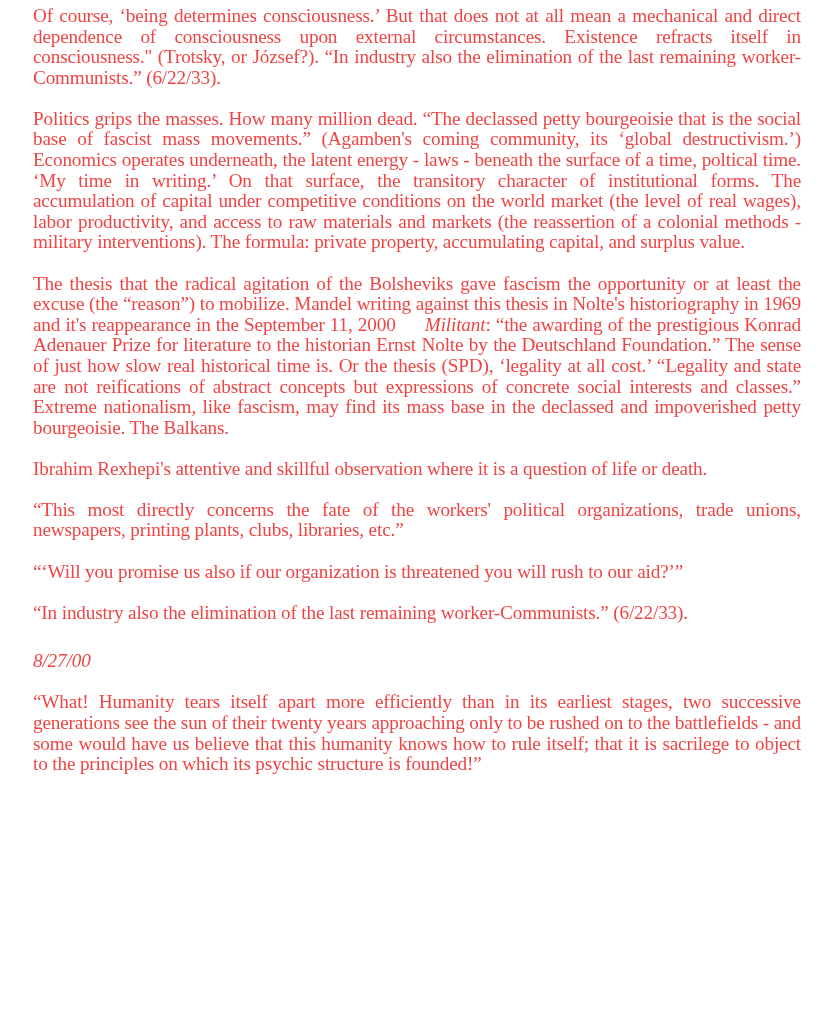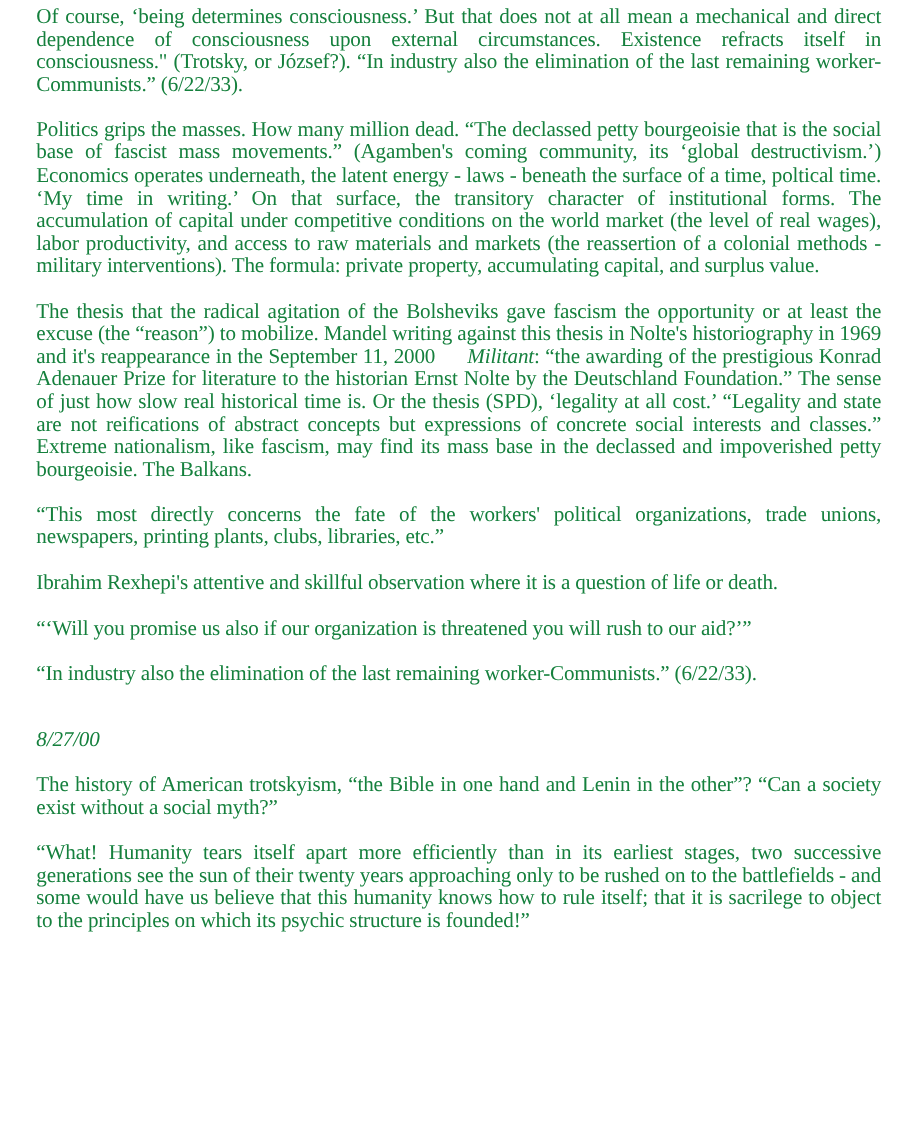--- a/index.html
+++ b/index.html
@@ -14,55 +14,54 @@
       position: relative;
     }
     .page {
       position: absolute;
       left: 33px;
       top: 6px;
       width: 768px;
       font-family: "Liberation Serif", "DejaVu Serif", serif;
       font-size: 19.2px;
       line-height: 20.6px;
-      color: #15803d;
+      color: #ef4444;
       letter-spacing: -0.15px;
     }
     .para {
       margin: 0 0 20.5px 0;
       text-align: justify;
       text-align-last: left;
     }
     .para.date {
       font-style: italic;
-      margin-top: 40px;
+      margin-top: 28px;
     }
     .para em {
       font-style: italic;
       margin-left: 24px;
     }
   </style>
 </head>
 <body>
 
 <div class="page">
 
   <p class="para">Of course, ‘being determines consciousness.’ But that does not at all mean a mechanical and direct dependence of consciousness upon external circumstances. Existence refracts itself in consciousness." (Trotsky, or József?). “In industry also the elimination of the last remaining worker-Communists.” (6/22/33).</p>
 
   <p class="para">Politics grips the masses. How many million dead. “The declassed petty bourgeoisie that is the social base of fascist mass movements.” (Agamben's coming community, its ‘global destructivism.’) Economics operates underneath, the latent energy - laws - beneath the surface of a time, poltical time. ‘My time in writing.’ On that surface, the transitory character of institutional forms. The accumulation of capital under competitive conditions on the world market (the level of real wages), labor productivity, and access to raw materials and markets (the reassertion of a colonial methods - military interventions). The formula: private property, accumulating capital, and surplus value.</p>
 
   <p class="para"><span>The thesis that the radical agitation of the Bolsheviks gave fascism the opportunity or at least the excuse (the “reason”) to mobilize. Mandel writing against this thesis in Nolte's historiography in 1969 and it's reappearance in the September 11, 2000 </span><em>Militant</em><span>: “the awarding of the prestigious Konrad Adenauer Prize for literature to the historian Ernst Nolte by the Deutschland Foundation.” The sense of just how slow real historical time is. Or the thesis (SPD), ‘legality at all cost.’ “Legality and state are not reifications of abstract concepts but expressions of concrete social interests and classes.” Extreme nationalism, like fascism, may find its mass base in the declassed and impoverished petty bourgeoisie. The Balkans.</span></p>
 
+  <p class="para">Ibrahim Rexhepi's attentive and skillful observation where it is a question of life or death.</p>
+
   <p class="para">“This most directly concerns the fate of the workers' political organizations, trade unions, newspapers, printing plants, clubs, libraries, etc.”</p>
-
-  <p class="para">Ibrahim Rexhepi's attentive and skillful observation where it is a question of life or death.</p>
 
   <p class="para">“‘Will you promise us also if our organization is threatened you will rush to our aid?’”</p>
 
   <p class="para">“In industry also the elimination of the last remaining worker-Communists.” (6/22/33).</p>
 
   <p class="para date">8/27/00</p>
 
-  <p class="para">The history of American trotskyism, “the Bible in one hand and Lenin in the other”? “Can a society exist without a social myth?”</p>
 
   <p class="para">“What! Humanity tears itself apart more efficiently than in its earliest stages, two successive generations see the sun of their twenty years approaching only to be rushed on to the battlefields - and some would have us believe that this humanity knows how to rule itself; that it is sacrilege to object to the principles on which its psychic structure is founded!”</p>
 
 </div>
 
 </body></html>

